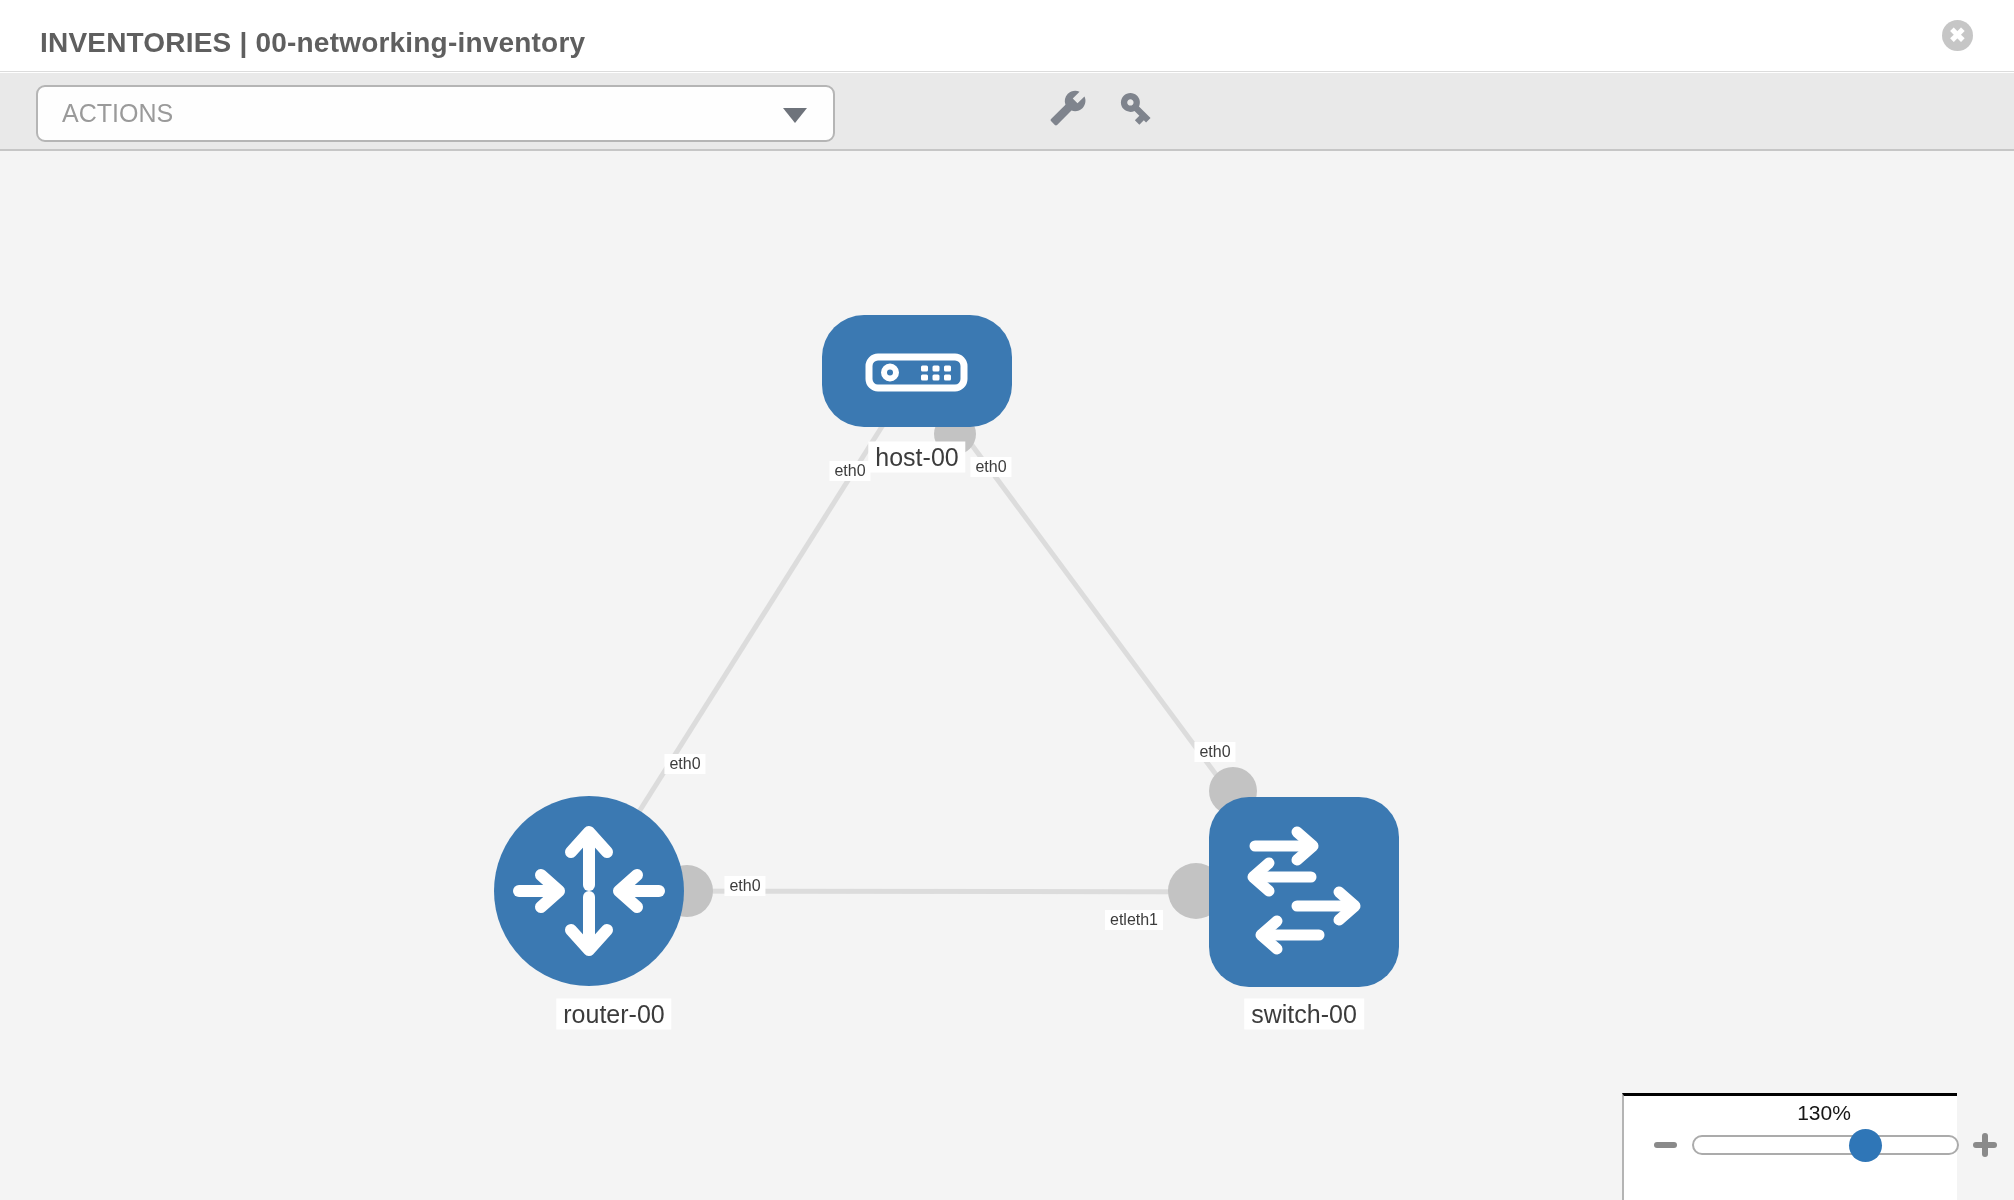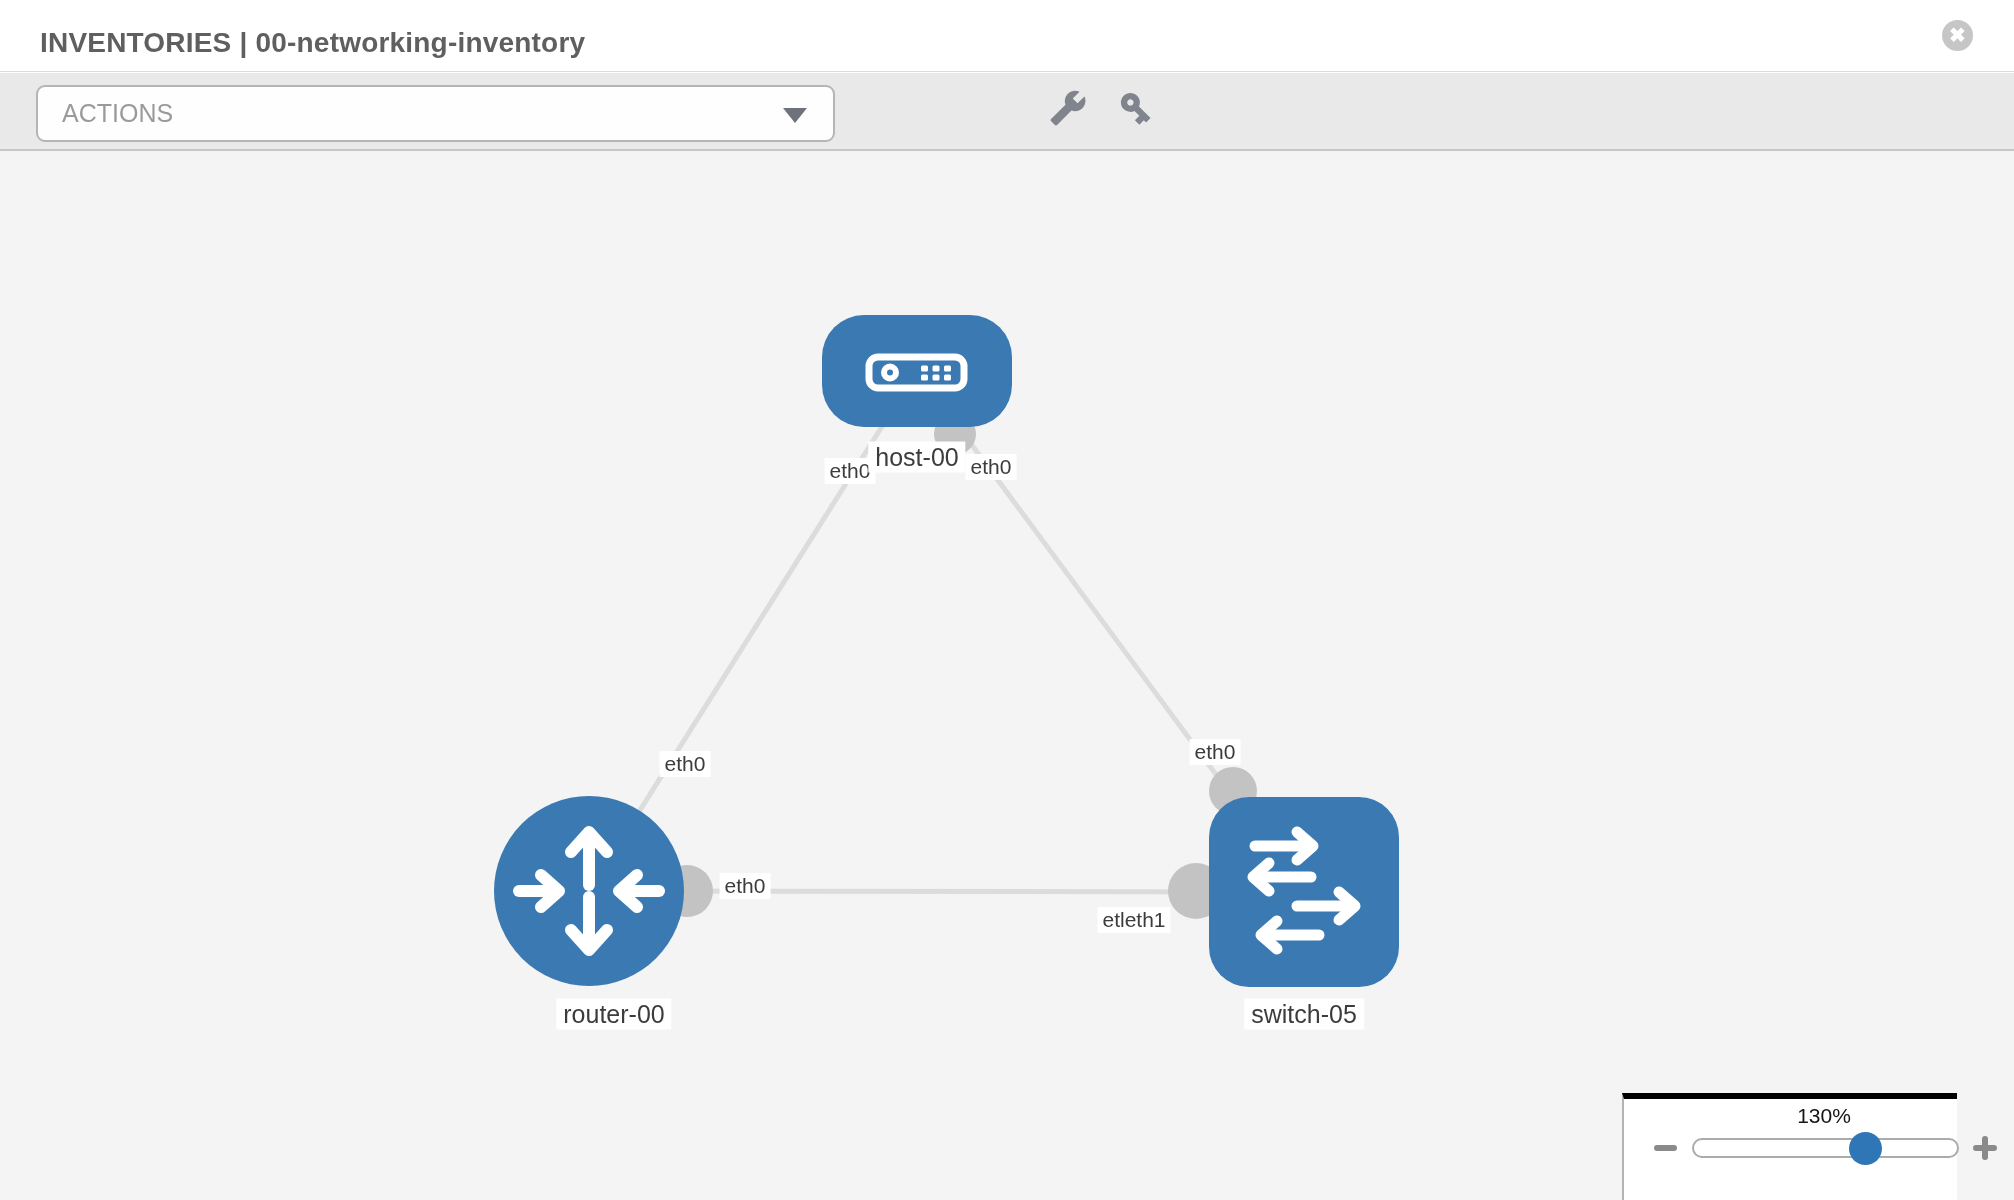--- a/index.html
+++ b/index.html
@@ -21,25 +21,25 @@
   .tool-icon { position:absolute; top:14px; width:44px; height:44px; background:transparent; border:none; cursor:pointer; }
   .tool-icon svg { width:38px; height:38px; fill:#7f848d; }
   .wrench-btn { left:1046px; }
   .key-btn { left:1114px; }
 
   
   .canvas { position:absolute; left:0; top:151px; width:2014px; height:1049px; background:#f4f4f4; }
   .topology-svg { position:absolute; left:0; top:151px; width:2014px; height:1049px; z-index:1; }
 
   .chip { position:absolute; transform:translate(-50%,-50%); background:#ffffff; color:#3c3c3c; white-space:nowrap; z-index:2; }
-  .port-chip { font-size:21px; padding:1px 5px; z-index:2;text-align:right; }
+  .port-chip { font-size:16px; padding:1px 5px; z-index:2;text-align:right; }
   .node-chip { font-size:25px; padding:1px 7px; z-index:3; }
 
   
-  .zoom-panel { position:absolute; left:1622px; top:1093px; width:335px; height:107px; background:#ffffff; border-left:2px solid #b4b4b4; border-top:6px solid #000000; z-index:4; }
+  .zoom-panel { position:absolute; left:1622px; top:1093px; width:335px; height:107px; background:#ffffff; border-left:2px solid #b4b4b4; border-top:3px solid #000000; z-index:4; }
   .zoom-value { position:absolute; left:140px; top:5px; width:120px; text-align:center; font-size:21px; color:#161616; }
   .zoom-minus { position:absolute; left:30px; top:38px; width:24px; height:22px; border:none; background:transparent; cursor:pointer; }
   .zoom-minus i { position:absolute; left:0; top:8px; width:23px; height:6px; border-radius:3px; background:#8a8a8a; }
   .zoom-plus { position:absolute; left:349px; top:36px; width:26px; height:26px; border:none; background:transparent; cursor:pointer; }
   .zoom-plus i.h { position:absolute; left:0; top:10px; width:24px; height:6px; border-radius:3px; background:#8a8a8a; }
   .zoom-plus i.v { position:absolute; left:9px; top:1px; width:6px; height:24px; border-radius:3px; background:#8a8a8a; }
   .zoom-track { position:absolute; left:68px; top:39px; width:267px; height:20px; background:#ffffff; border:2px solid #ababab; border-radius:11px; cursor:pointer; }
   .zoom-knob { position:absolute; left:225px; top:33px; width:33px; height:33px; border-radius:50%; background:#2f76b7; cursor:grab; }
 </style>
 </head>
@@ -136,21 +136,21 @@
 
 <div class="chip port-chip" style="left:850px;  top:471px;">eth0</div>
 <div class="chip port-chip" style="left:991px;  top:467px;">eth0</div>
 <div class="chip port-chip" style="left:685px;  top:764px;">eth0</div>
 <div class="chip port-chip" style="left:1215px; top:752px;">eth0</div>
 <div class="chip port-chip" style="left:745px;  top:886px;">eth0</div>
 <div class="chip port-chip" style="left:1134px; top:920px;">etleth1</div>
 
 <div class="chip node-chip" style="left:917px;  top:457px;">host-00</div>
 <div class="chip node-chip" style="left:614px;  top:1014px;">router-00</div>
-<div class="chip node-chip" style="left:1304px; top:1014px;">switch-05</div>
+<div class="chip node-chip" style="left:1304px; top:1014px;">switch-00</div>
 
 <div class="zoom-panel">
   <div class="zoom-value">130%</div>
   <button class="zoom-minus">
       <i></i>
     </button>
   <div class="zoom-track"></div>
   <div class="zoom-knob"></div>
   <button class="zoom-plus">
       <i class="h"></i>

